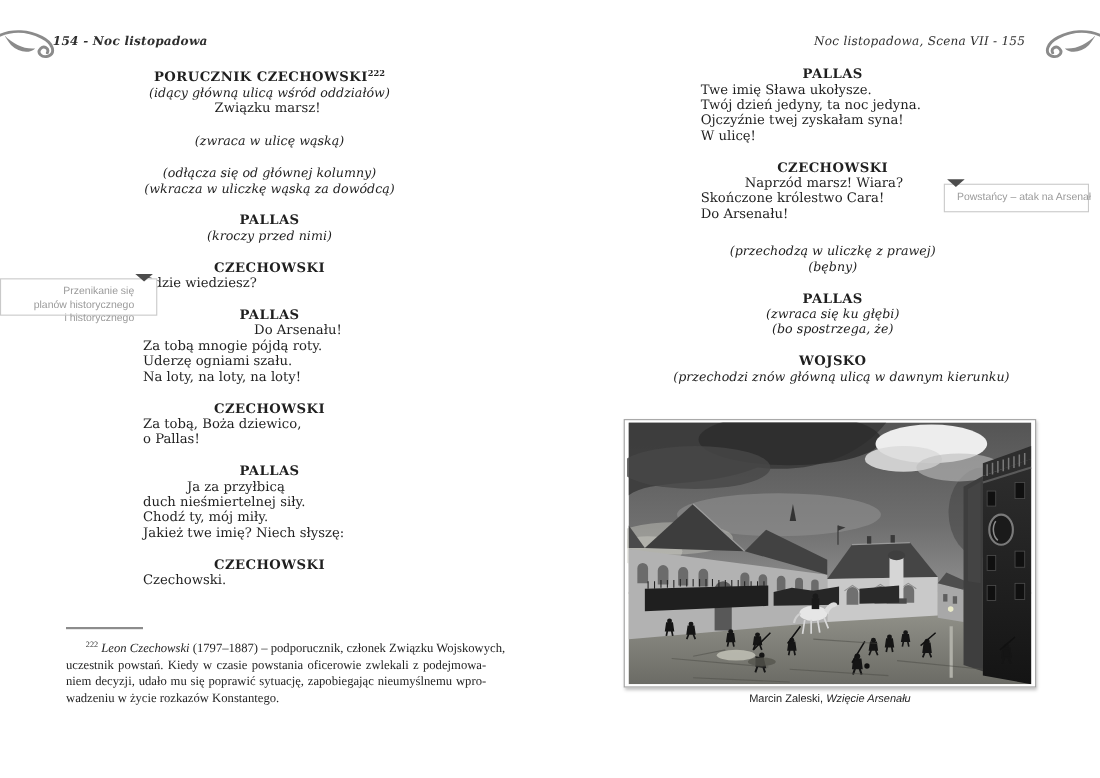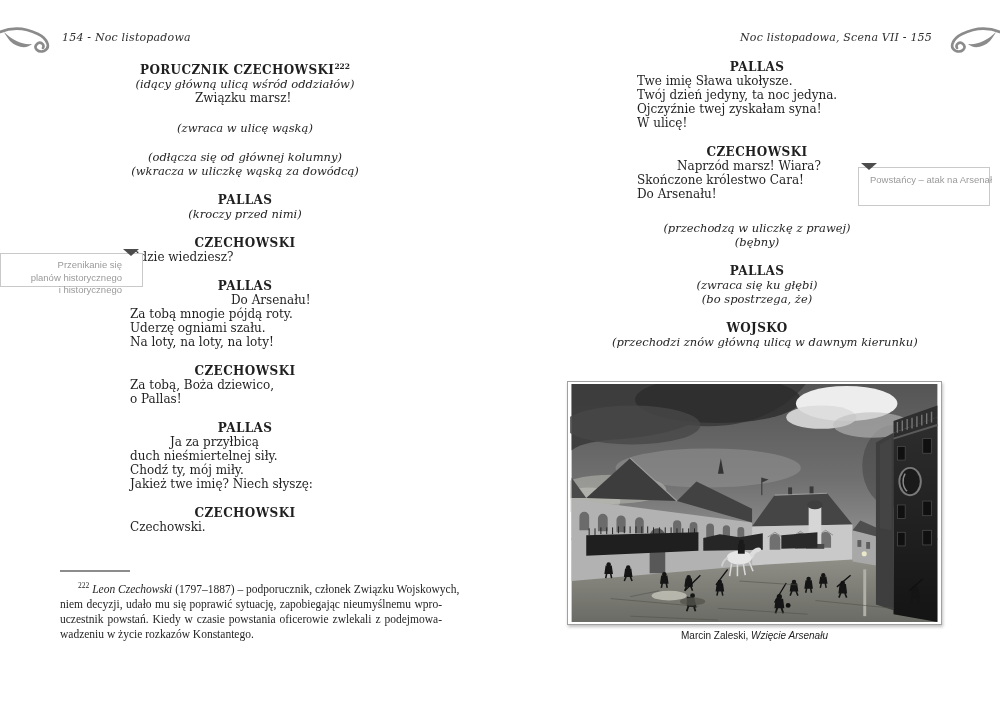--- a/index.html
+++ b/index.html
@@ -4,21 +4,21 @@
 <style>
   html,body{margin:0;padding:0;background:#fff;}
   .page{position:relative;width:1000px;height:707px;background:#ffffff;overflow:hidden;
         font-family:"DejaVu Serif", serif;color:#1f1f1f;}
 
   
   .ornament{position:absolute;top:20px;}
   .ornament.left{left:0;}
   .ornament.right{right:0;transform:scaleX(-1);}
   .runhead{position:absolute;top:31px;font-style:italic;font-size:11px;color:#2e2e2e;letter-spacing:.2px;}
-  .runhead.left{left:62px;}
+  .runhead.left{left:48px;font-weight:bold;}
   .runhead.right{right:68px;text-align:right;}
 
   
   .col{position:absolute;top:60px;}
   .col.colL{left:105px;width:280px;}
   .col.colR{left:612px;width:290px;}
   .blk{margin-top:15px;}
   .blk.first{margin-top:0;}
   .blk.gap-md{margin-top:16px;}
   .blk.gap-lg{margin-top:20px;}
@@ -36,21 +36,21 @@
   .fn-line{font-size:11.5px;line-height:15px;white-space:nowrap;text-align:justify;}
   .fn-line.just{text-align-last:justify;}
   .fn-line.ind{padding-left:18px;}
   .fn-line sup{font-size:7.5px;}
   .fn-line i{font-style:italic;}
 
   
   .mnote{position:absolute;font-family:"Liberation Sans", sans-serif;font-size:9.5px;color:#9a9a9a;
          border:1px solid #c9c9c9;background:#fff;box-sizing:border-box;}
   .mnote.mleft{left:0;top:253px;width:143px;height:34px;text-align:right;padding:5px 20px 0 4px;line-height:12.5px;}
-  .mnote.mright{left:858px;top:167px;width:132px;height:39px;text-align:left;padding:0 0 0 11px;line-height:23px;white-space:nowrap;}
+  .mnote.mright{left:858px;top:167px;width:132px;height:26px;text-align:left;padding:0 0 0 11px;line-height:23px;white-space:nowrap;}
   .tri{position:absolute;width:0;height:0;border-left:8px solid transparent;border-right:8px solid transparent;
        border-top:7px solid #4c4c4c;}
   .tri.triL{left:123px;top:249px;}
   .tri.triR{left:861px;top:163px;}
 
   
   .figure{position:absolute;left:567px;top:381px;width:375px;height:244px;box-sizing:border-box;
           border:1px solid #a0a0a0;padding:2px;background:#fff;box-shadow:1px 2px 3px rgba(0,0,0,.25);}
   .figure svg{display:block;}
   .figcap{position:absolute;left:567px;top:630px;width:375px;text-align:center;
@@ -116,22 +116,22 @@
     </div>
     <div class="blk">
       <div class="sp">CZECHOWSKI</div>
       <div class="ln">Czechowski.</div>
     </div>
   </div>
 
   <div class="footnote">
     <div class="fn-rule"></div>
     <div class="fn-line just ind"><sup>222</sup> <i>Leon Czechowski</i><span> (1797–1887) – podporucznik, członek Związku Wojskowych,</span></div>
+    <div class="fn-line just">uczestnik powstań. Kiedy w czasie powstania oficerowie zwlekali z podejmowa-</div>
     <div class="fn-line just">niem decyzji, udało mu się poprawić sytuację, zapobiegając nieumyślnemu wpro-</div>
-    <div class="fn-line just">uczestnik powstań. Kiedy w czasie powstania oficerowie zwlekali z podejmowa-</div>
     <div class="fn-line">wadzeniu w życie rozkazów Konstantego.</div>
   </div>
 
   <div class="col colR">
     <div class="blk first">
       <div class="sp">PALLAS</div>
       <div class="ln">Twe imię Sława ukołysze.</div>
       <div class="ln">Twój dzień jedyny, ta noc jedyna.</div>
       <div class="ln">Ojczyźnie twej zyskałam syna!</div>
       <div class="ln">W ulicę!</div>

